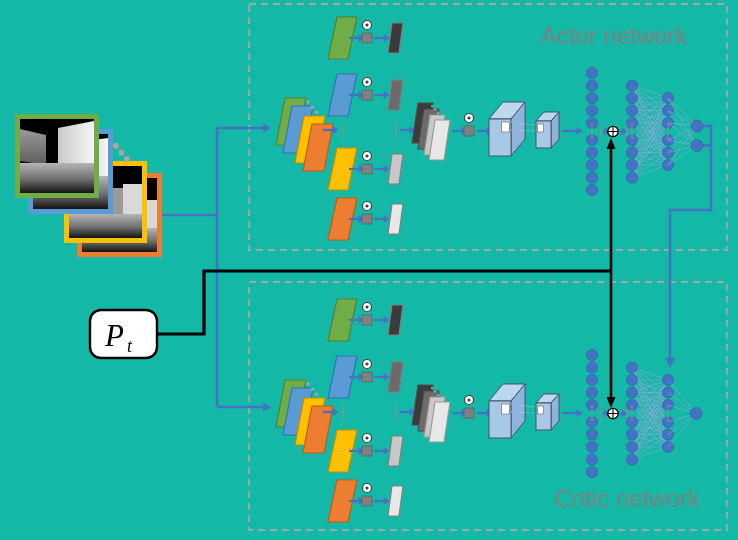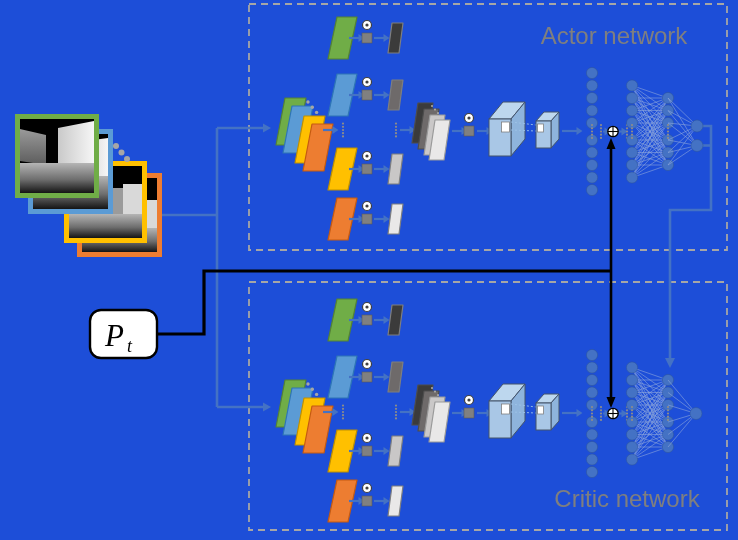--- a/index.html
+++ b/index.html
@@ -1,16 +1,16 @@
 <!DOCTYPE html>
 <html><head>
 <meta charset="utf-8">
 <style>
   html,body{margin:0;padding:0;background:#ffffff;}
-  #stage{position:relative;width:738px;height:540px;background:#1d4ed8;overflow:hidden;
+  #stage{position:relative;width:738px;height:540px;background:#14b8a6;overflow:hidden;
          font-family:"Liberation Sans", sans-serif;}
   svg text{user-select:none;}
   .netlabel{font-family:"Liberation Sans", sans-serif;font-size:24px;}
   .pt-P{font-family:"Liberation Serif", serif;font-style:italic;font-size:31px;}
   .pt-t{font-family:"Liberation Serif", serif;font-style:italic;font-size:18px;}
 </style>
 </head>
 <body>
 
 <div id="stage">

